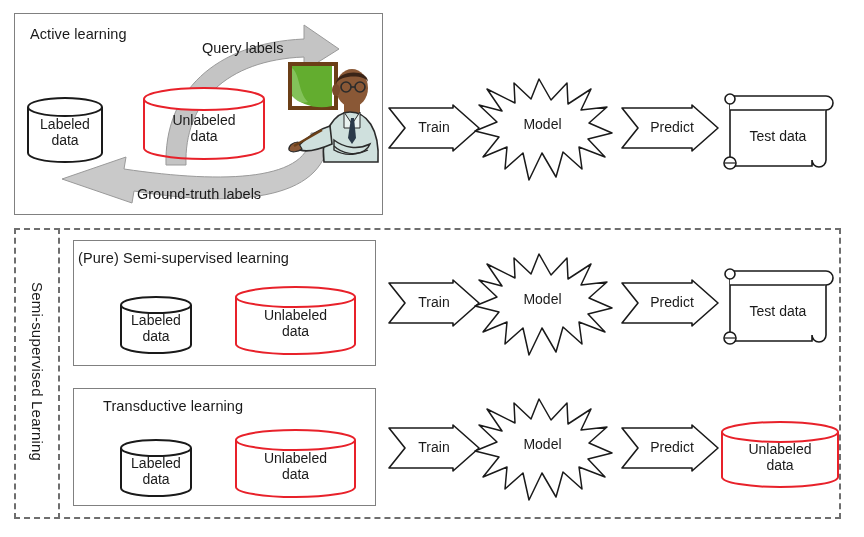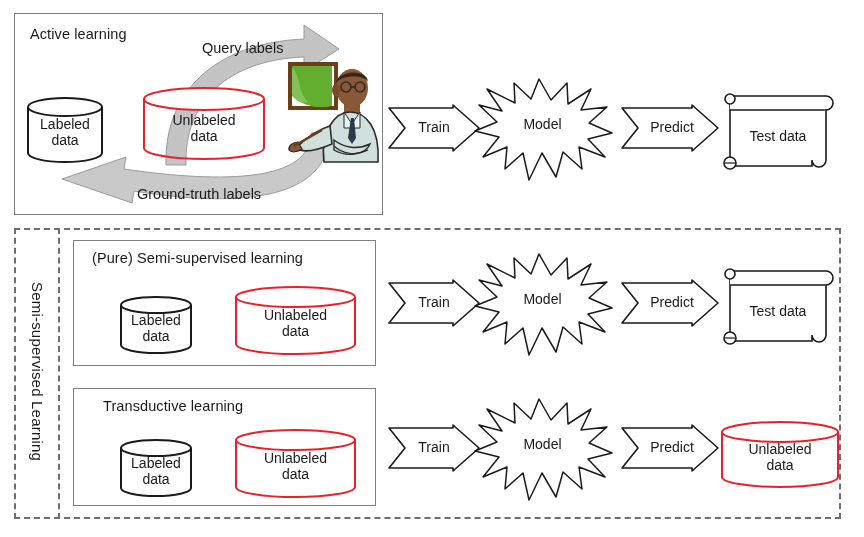--- a/index.html
+++ b/index.html
@@ -217,21 +217,21 @@
     </svg>
   </div>
   <div class="arrow-label" style="left:722px; top:128px; width:112px;">Test data</div>
 
   <div class="dashed-box" style="left:14px; top:228px; width:827px; height:291px;"></div>
   <div class="dashed-divider" style="left:58px; top:228px; height:291px;"></div>
 
   <div class="vert-label" style="left:46px; top:282px;">Semi-supervised Learning</div>
 
   <div class="panel" style="left:73px; top:240px; width:303px; height:126px;"></div>
-  <div class="panel-title" style="left:92px; top:250px;">(Pure) Semi-supervised learning</div>
+  <div class="panel-title" style="left:78px; top:250px;">(Pure) Semi-supervised learning</div>
 
   <div class="svgwrap" style="left:118px; top:295px; width:76px; height:60px;">
     <svg width="76" height="60" viewBox="0 0 76 60">
       <path d="M 3 10 L 3 50" stroke="#1a1a1a" stroke-width="2" fill="none"></path>
       <path d="M 73 10 L 73 50" stroke="#1a1a1a" stroke-width="2" fill="none"></path>
       <ellipse cx="38" cy="10" rx="35" ry="8" fill="#ffffff" stroke="#1a1a1a" stroke-width="2"></ellipse>
       <path d="M 3 50 A 35 8 0 0 0 73 50" fill="none" stroke="#1a1a1a" stroke-width="2"></path>
     </svg>
   </div>
   <div class="shape-label" style="left:118px; top:312px; width:76px;">Labeled

